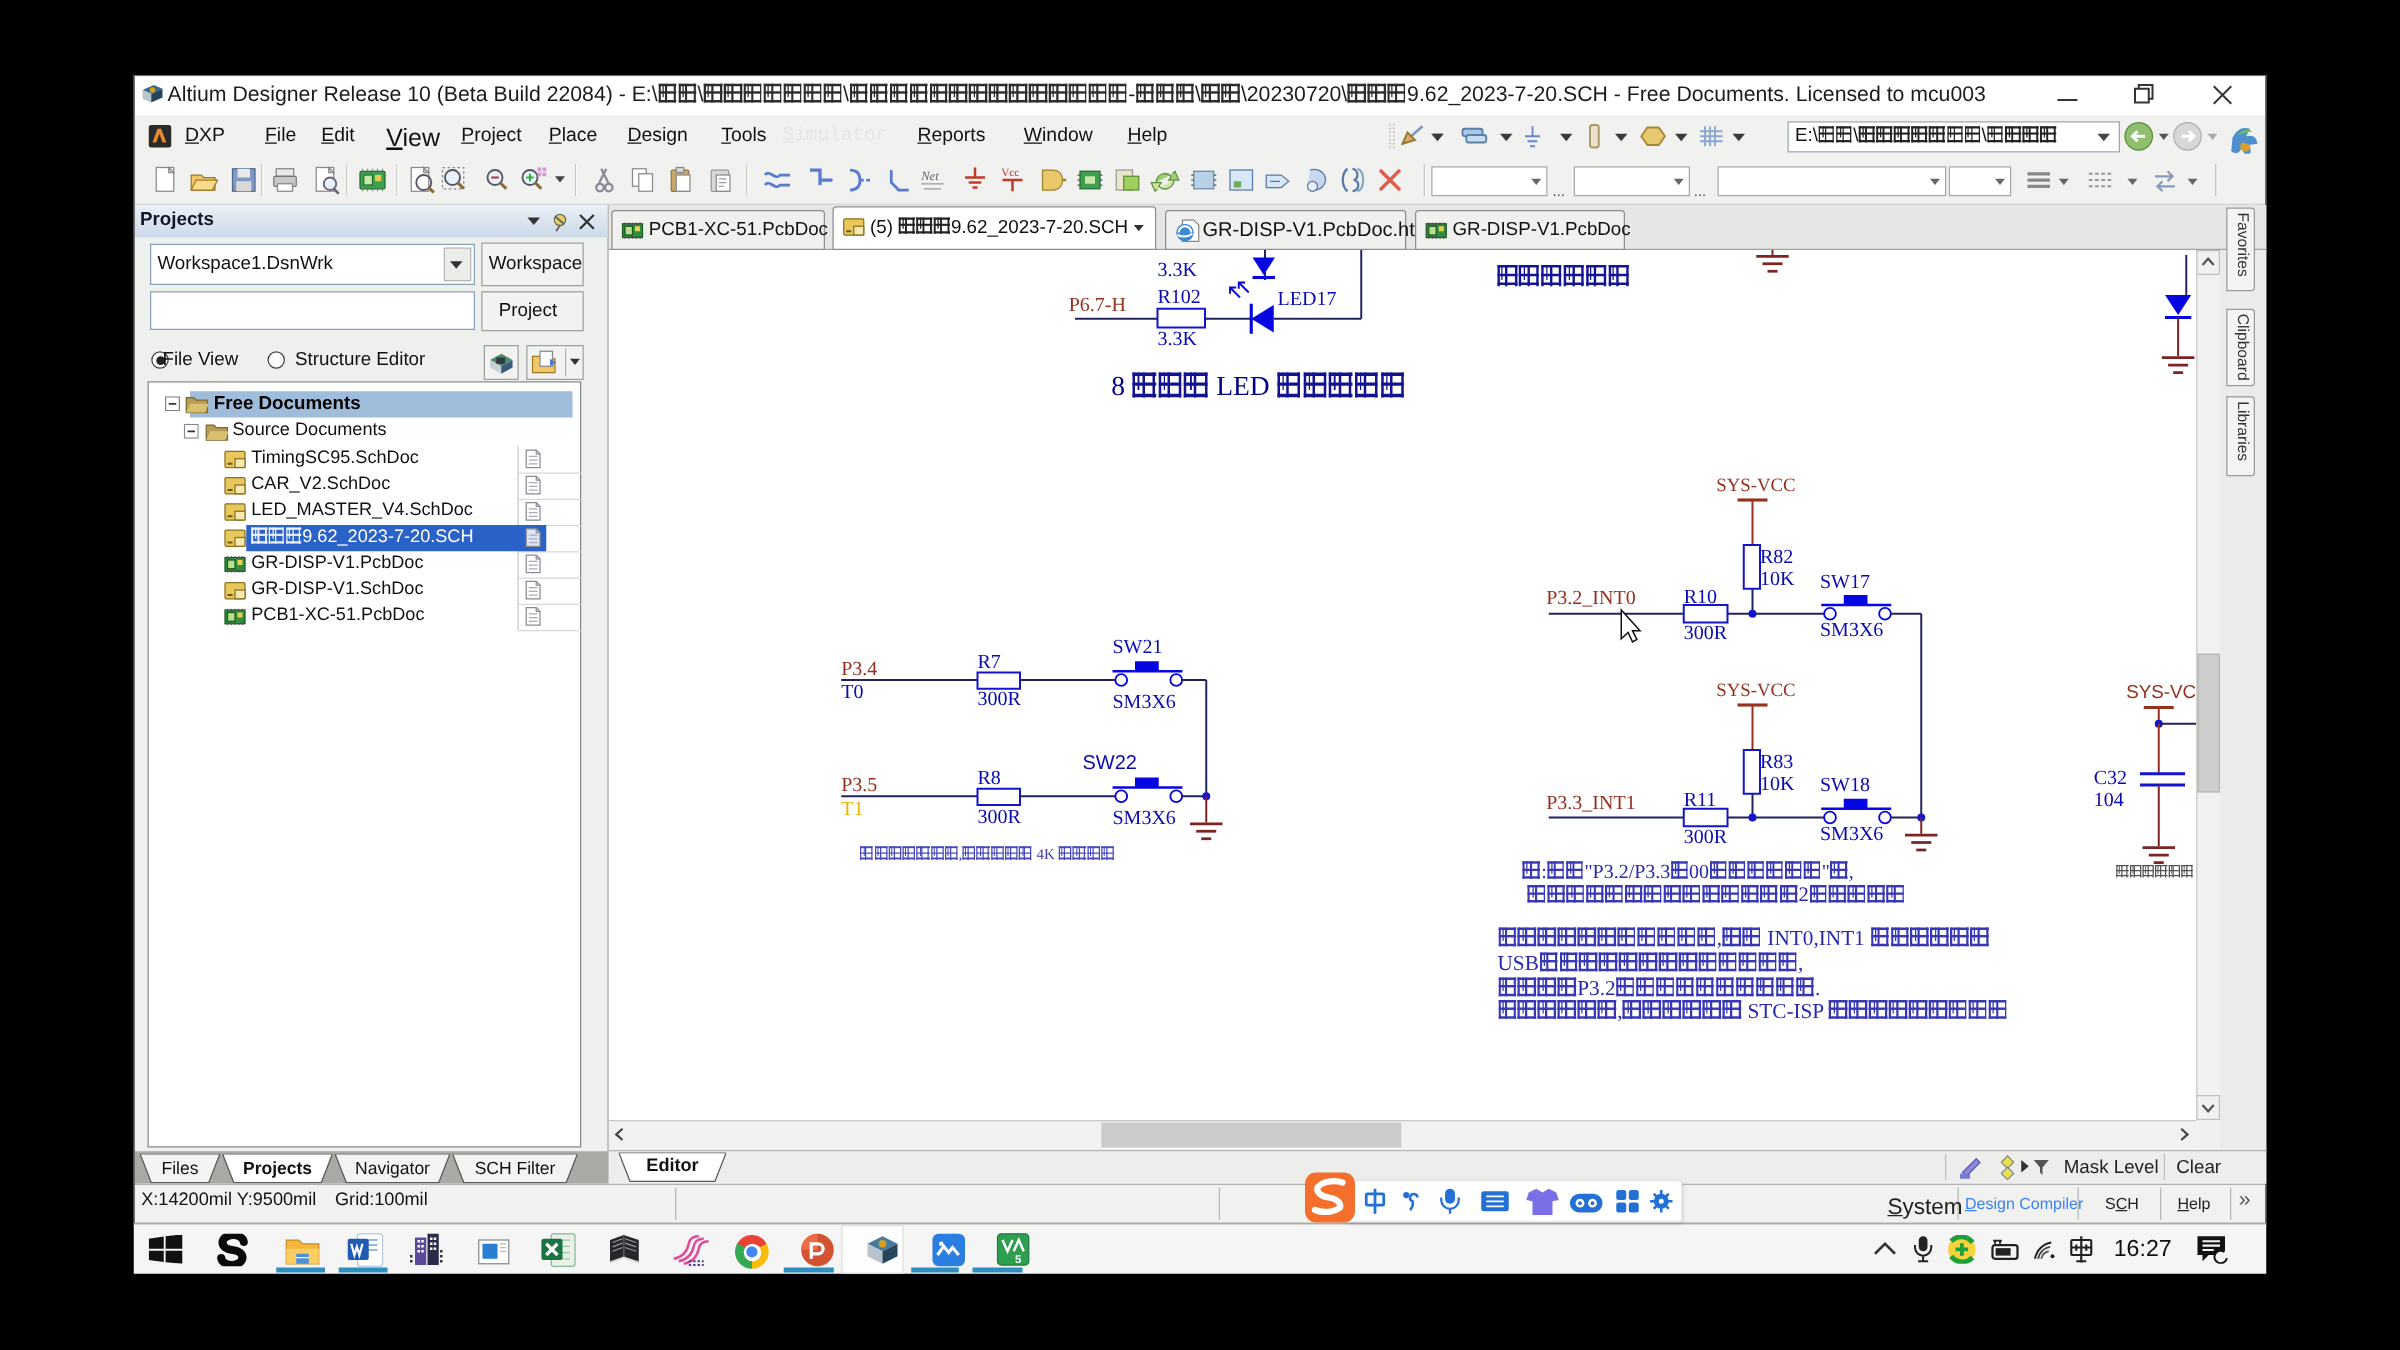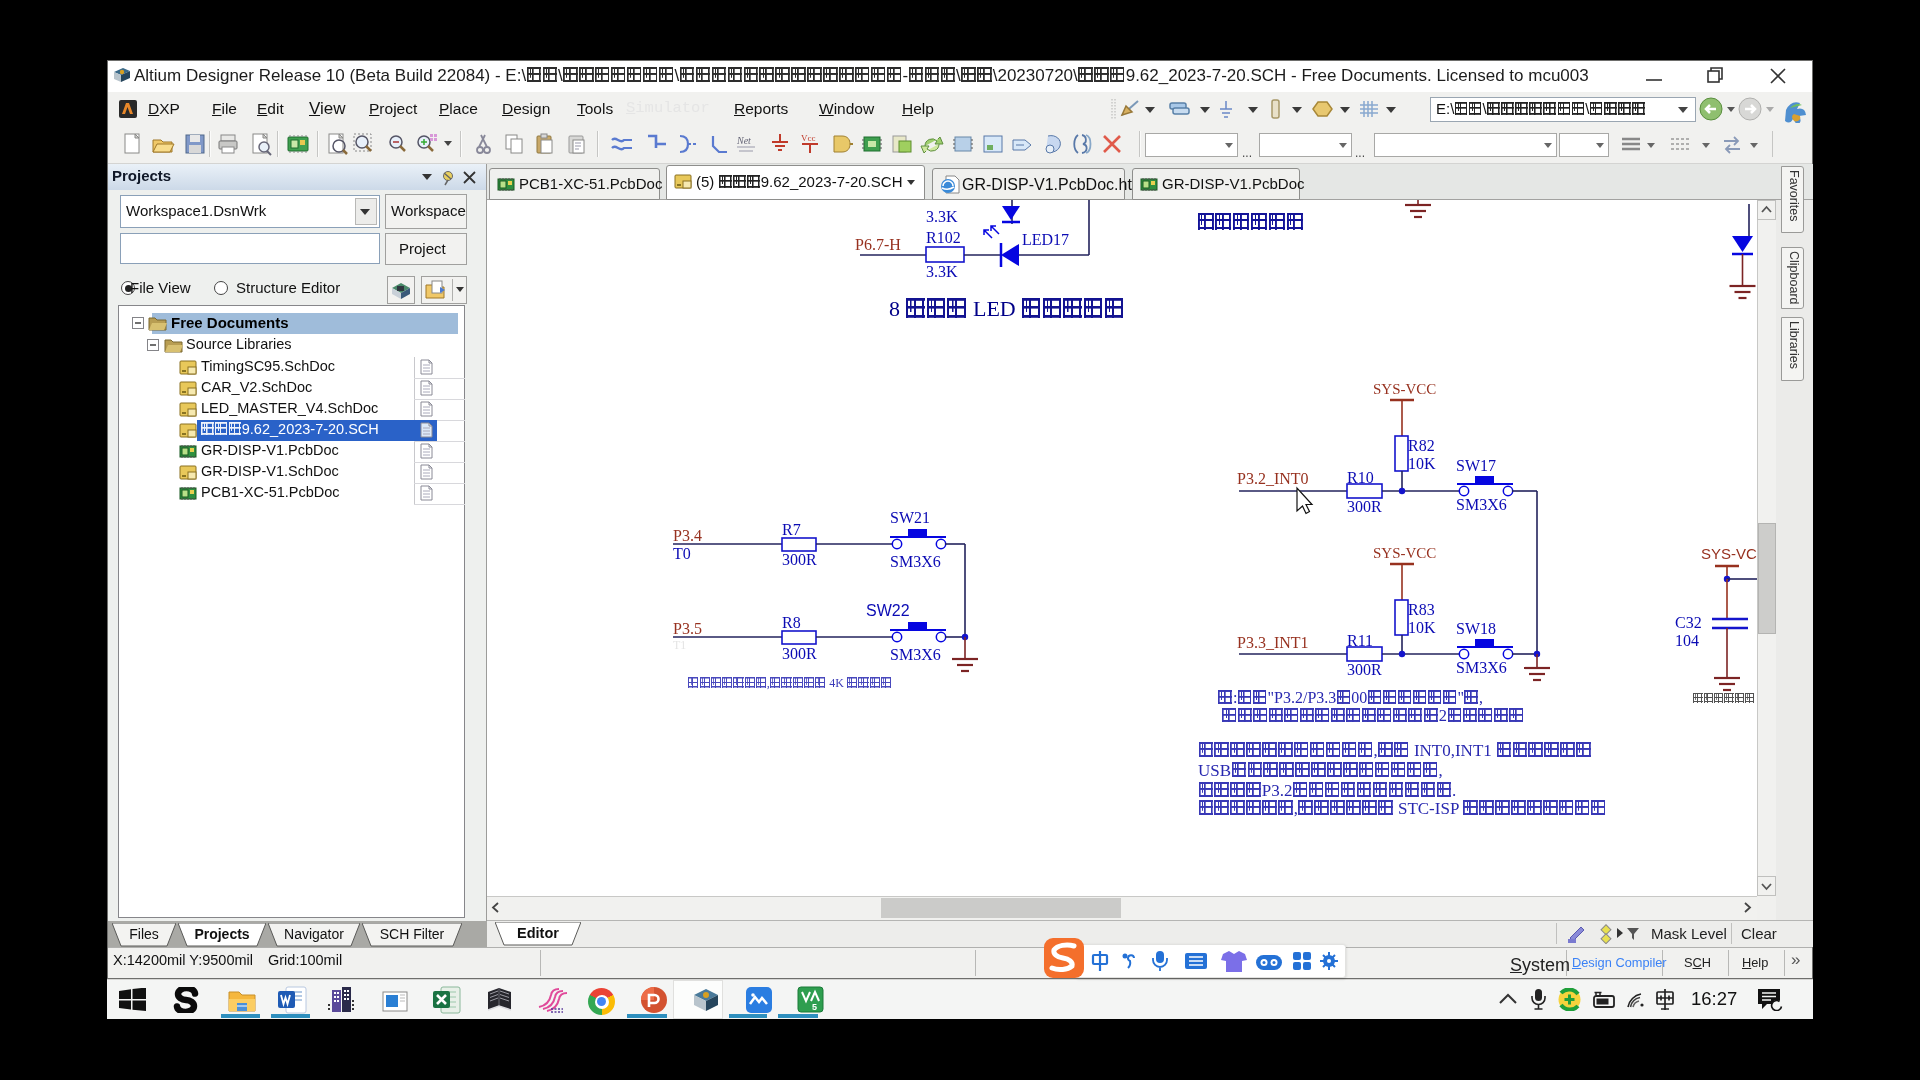--- a/index.html
+++ b/index.html
@@ -29,21 +29,21 @@
     </g>
   </svg>
 <div style="position:absolute;left:108px;top:92px;width:1704px;height:34px;background:#f1f1ef"></div>
 <svg style="position:absolute;left:118px;top:99px" width="20" height="20" viewBox="0 0 20 20">
 <rect x="1" y="1" width="18" height="18" rx="2" fill="#2a2a2a"></rect>
     <path d="M4 15 L8 4 h3 l4 11 h-3 l-2.5 -7 L7 15 z" fill="#e8882a"></path>
   </svg>
 <div class="z " style="position:absolute;left:148px;top:100px;font-size:15.5px;color:#111;font-family:'Liberation Sans',sans-serif;white-space:nowrap;line-height:1.1"><u>D</u>XP</div>
 <div class="z " style="position:absolute;left:212px;top:100px;font-size:15.5px;color:#111;font-family:'Liberation Sans',sans-serif;white-space:nowrap;line-height:1.1"><u>F</u>ile</div>
 <div class="z " style="position:absolute;left:257px;top:100px;font-size:15.5px;color:#111;font-family:'Liberation Sans',sans-serif;white-space:nowrap;line-height:1.1"><u>E</u>dit</div>
-<div class="z " style="position:absolute;left:309px;top:100px;font-size:17px;color:#111;font-family:'Liberation Sans',sans-serif;white-space:nowrap;line-height:1.1"><u>V</u>iew</div>
+<div class="z " style="position:absolute;left:309px;top:100px;font-size:20px;color:#111;font-family:'Liberation Sans',sans-serif;white-space:nowrap;line-height:1.1"><u>V</u>iew</div>
 <div class="z " style="position:absolute;left:369px;top:100px;font-size:15.5px;color:#111;font-family:'Liberation Sans',sans-serif;white-space:nowrap;line-height:1.1"><u>P</u>roject</div>
 <div class="z " style="position:absolute;left:439px;top:100px;font-size:15.5px;color:#111;font-family:'Liberation Sans',sans-serif;white-space:nowrap;line-height:1.1"><u>P</u>lace</div>
 <div class="z " style="position:absolute;left:502px;top:100px;font-size:15.5px;color:#111;font-family:'Liberation Sans',sans-serif;white-space:nowrap;line-height:1.1"><u>D</u>esign</div>
 <div class="z " style="position:absolute;left:577px;top:100px;font-size:15.5px;color:#111;font-family:'Liberation Sans',sans-serif;white-space:nowrap;line-height:1.1"><u>T</u>ools</div>
 <div class="z " style="position:absolute;left:626px;top:100px;font-size:15.5px;color:#e5e5e5;font-family:Liberation Mono, monospace;white-space:nowrap;line-height:1.1"><u>S</u>imulator</div>
 <div class="z " style="position:absolute;left:734px;top:100px;font-size:15.5px;color:#111;font-family:'Liberation Sans',sans-serif;white-space:nowrap;line-height:1.1"><u>R</u>eports</div>
 <div class="z " style="position:absolute;left:819px;top:100px;font-size:15.5px;color:#111;font-family:'Liberation Sans',sans-serif;white-space:nowrap;line-height:1.1"><u>W</u>indow</div>
 <div class="z " style="position:absolute;left:902px;top:100px;font-size:15.5px;color:#111;font-family:'Liberation Sans',sans-serif;white-space:nowrap;line-height:1.1"><u>H</u>elp</div>
 <svg style="position:absolute;left:1108px;top:95px" width="300" height="28" viewBox="0 0 300 28">
 <g fill="none" stroke-width="1.5">
@@ -325,21 +325,21 @@
   </svg>
 <div class="z " style="position:absolute;left:171px;top:315px;font-size:15px;color:#000;font-family:'Liberation Sans',sans-serif;font-weight:bold;white-space:nowrap;line-height:1.1">Free Documents</div>
 <svg style="position:absolute;left:147px;top:339px" width="12" height="12" viewBox="0 0 12 12">
     <rect x="0.5" y="0.5" width="11" height="11" fill="#fff" stroke="#848488"></rect>
     <path d="M3 6 h6" stroke="#333" stroke-width="1.4"></path>
   </svg>
 <svg style="position:absolute;left:164px;top:337px" width="19" height="16" viewBox="0 0 19 16">
 <path d="M1 3 h6 l2 2 h9 v10 h-17 z" fill="#b89d52" stroke="#7a6830"></path>
     <path d="M1 15 l3 -7 h15 l-3 7 z" fill="#d8c070"></path>
   </svg>
-<div class="z " style="position:absolute;left:186px;top:337px;font-size:14.5px;color:#111;font-family:'Liberation Sans',sans-serif;white-space:nowrap;line-height:1.1">Source Libraries</div>
+<div class="z " style="position:absolute;left:186px;top:337px;font-size:14.5px;color:#111;font-family:'Liberation Sans',sans-serif;white-space:nowrap;line-height:1.1">Source Documents</div>
 <svg style="position:absolute;left:179px;top:360px" width="18" height="15" viewBox="0 0 18 15">
 <rect x="1" y="1" width="16" height="13" rx="1" fill="#e8c85a" stroke="#8a7020"></rect>
     <rect x="9" y="7" width="8" height="7" fill="#f6e9b0" stroke="#8a7020"></rect>
     <path d="M3 11 h4" stroke="#6a5810" stroke-width="1.5"></path>
   </svg>
 <div class="z " style="position:absolute;left:201px;top:359px;font-size:14.5px;color:#111;font-family:'Liberation Sans',sans-serif;white-space:nowrap;line-height:1.1">TimingSC95.SchDoc</div>
 <svg style="position:absolute;left:420px;top:359px" width="13" height="16" viewBox="0 0 13 16">
 <path d="M1 1 h8 l3 3 v11 h-11 z" fill="#fff" stroke="#8a8a96"></path><path d="M9 1 v3 h3" fill="none" stroke="#8a8a96"></path><path d="M3 6 h7 M3 9 h7 M3 12 h7" stroke="#aab"></path>1</svg>
 <svg style="position:absolute;left:179px;top:381px" width="18" height="15" viewBox="0 0 18 15">
 <rect x="1" y="1" width="16" height="13" rx="1" fill="#e8c85a" stroke="#8a7020"></rect>
@@ -780,21 +780,21 @@
 <div class="z " style="position:absolute;left:926px;top:263px;font-size:16px;color:#0b0bb4;font-family:'Liberation Serif',serif;white-space:nowrap;line-height:1.1">3.3K</div>
 <div class="z " style="position:absolute;left:1022px;top:231px;font-size:16px;color:#0b0bb4;font-family:'Liberation Serif',serif;white-space:nowrap;line-height:1.1">LED17</div>
 <div class="z " style="position:absolute;left:889px;top:297px;font-size:22px;color:#000088;font-family:'Liberation Serif',serif;white-space:nowrap;line-height:1.1">8 <i></i><i></i><i></i> LED <i></i><i></i><i></i><i></i><i></i></div>
 <div class="z " style="position:absolute;left:673px;top:527px;font-size:16px;color:#97311f;font-family:'Liberation Serif',serif;white-space:nowrap;line-height:1.1">P3.4</div>
 <div class="z " style="position:absolute;left:673px;top:545px;font-size:16px;color:#0b0bb4;font-family:'Liberation Serif',serif;white-space:nowrap;line-height:1.1">T0</div>
 <div class="z " style="position:absolute;left:782px;top:521px;font-size:16px;color:#0b0bb4;font-family:'Liberation Serif',serif;white-space:nowrap;line-height:1.1">R7</div>
 <div class="z " style="position:absolute;left:782px;top:551px;font-size:16px;color:#0b0bb4;font-family:'Liberation Serif',serif;white-space:nowrap;line-height:1.1">300R</div>
 <div class="z " style="position:absolute;left:890px;top:509px;font-size:16px;color:#0b0bb4;font-family:'Liberation Serif',serif;white-space:nowrap;line-height:1.1">SW21</div>
 <div class="z " style="position:absolute;left:890px;top:553px;font-size:16px;color:#0b0bb4;font-family:'Liberation Serif',serif;white-space:nowrap;line-height:1.1">SM3X6</div>
 <div class="z " style="position:absolute;left:673px;top:620px;font-size:16px;color:#97311f;font-family:'Liberation Serif',serif;white-space:nowrap;line-height:1.1">P3.5</div>
-<div class="z " style="position:absolute;left:673px;top:639px;font-size:12px;color:#e5e5e5;font-family:'Liberation Serif',serif;white-space:nowrap;line-height:1.1">T1</div>
+<div class="z " style="position:absolute;left:673px;top:639px;font-size:16px;color:#eab308;font-family:'Liberation Serif',serif;white-space:nowrap;line-height:1.1">T1</div>
 <div class="z " style="position:absolute;left:782px;top:614px;font-size:16px;color:#0b0bb4;font-family:'Liberation Serif',serif;white-space:nowrap;line-height:1.1">R8</div>
 <div class="z " style="position:absolute;left:782px;top:645px;font-size:16px;color:#0b0bb4;font-family:'Liberation Serif',serif;white-space:nowrap;line-height:1.1">300R</div>
 <div class="z " style="position:absolute;left:866px;top:602px;font-size:16px;color:#0b0bb4;font-family:Liberation Sans, sans-serif;white-space:nowrap;line-height:1.1">SW22</div>
 <div class="z " style="position:absolute;left:890px;top:646px;font-size:16px;color:#0b0bb4;font-family:'Liberation Serif',serif;white-space:nowrap;line-height:1.1">SM3X6</div>
 <div class="z " style="position:absolute;left:688px;top:677px;font-size:12px;color:#3a3ab8;font-family:'Liberation Serif',serif;white-space:nowrap;line-height:1.1"><i></i><i></i><i></i><i></i><i></i><i></i><i></i>,<i></i><i></i><i></i><i></i><i></i> 4K <i></i><i></i><i></i><i></i></div>
 <div class="z " style="position:absolute;left:1373px;top:381px;font-size:15px;color:#97311f;font-family:'Liberation Serif',serif;white-space:nowrap;line-height:1.1">SYS-VCC</div>
 <div class="z " style="position:absolute;left:1408px;top:437px;font-size:16px;color:#0b0bb4;font-family:'Liberation Serif',serif;white-space:nowrap;line-height:1.1">R82</div>
 <div class="z " style="position:absolute;left:1408px;top:455px;font-size:16px;color:#0b0bb4;font-family:'Liberation Serif',serif;white-space:nowrap;line-height:1.1">10K</div>
 <div class="z " style="position:absolute;left:1456px;top:457px;font-size:16px;color:#0b0bb4;font-family:'Liberation Serif',serif;white-space:nowrap;line-height:1.1">SW17</div>
 <div class="z " style="position:absolute;left:1237px;top:470px;font-size:16px;color:#97311f;font-family:'Liberation Serif',serif;white-space:nowrap;line-height:1.1">P3.2_INT0</div>

